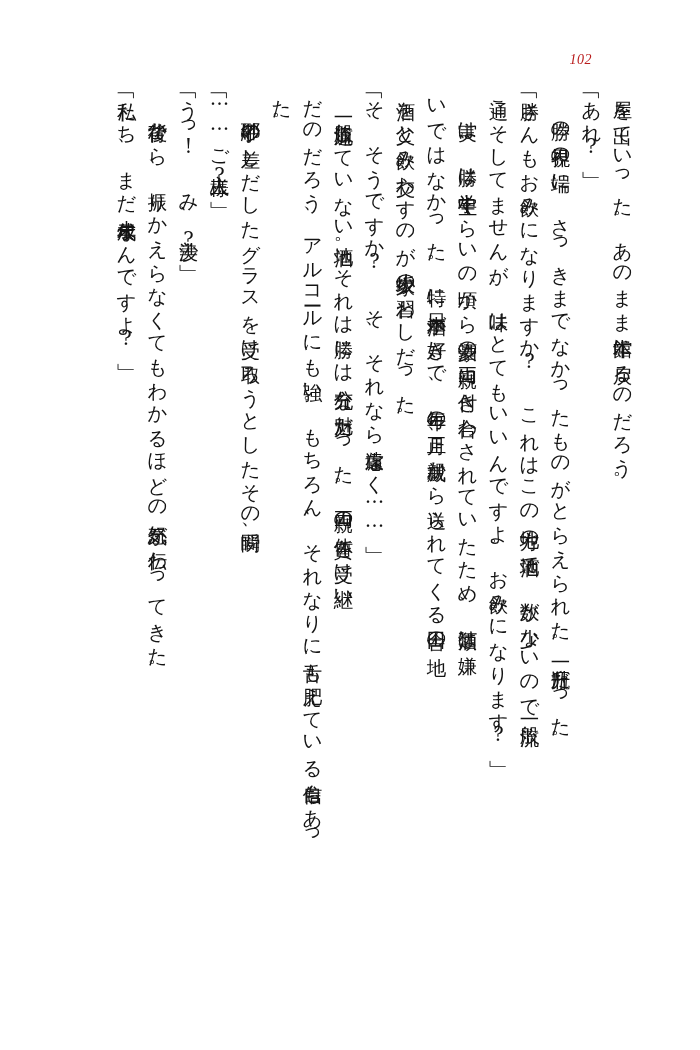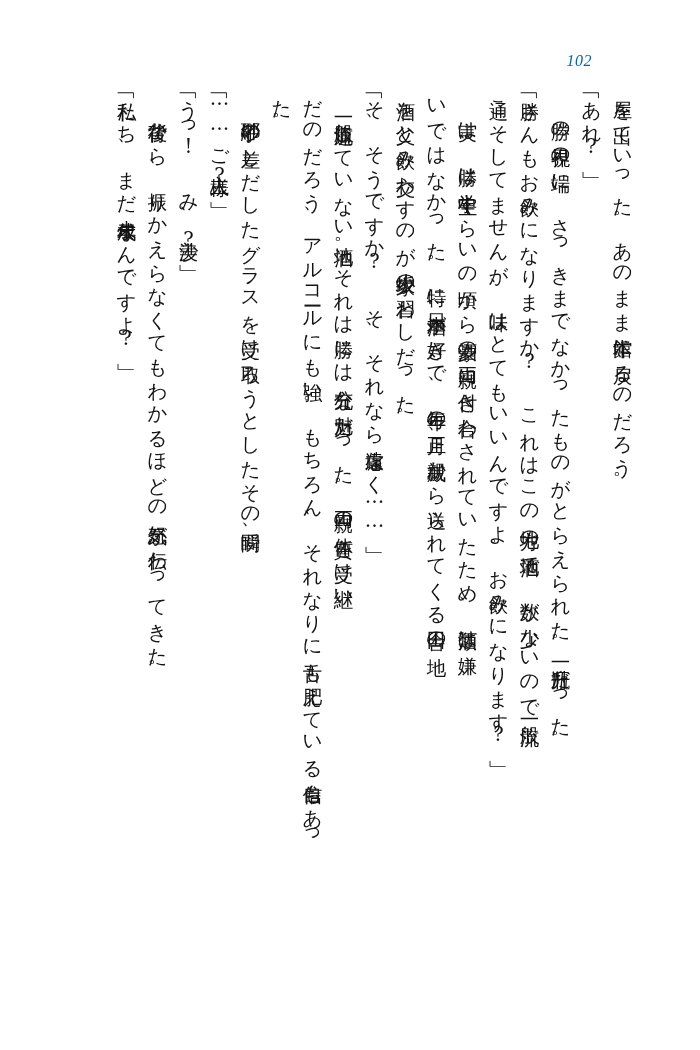--- a/index.html
+++ b/index.html
@@ -17,23 +17,23 @@
     height: 1050px;
     background: #ffffff;
     overflow: hidden;
     box-sizing: border-box;
   }
   .page-number {
     position: absolute;
     top: 52px;
     right: 108px;
     font-family: "Liberation Serif", "DejaVu Serif", serif;
-    font-size: 16px;
+    font-size: 14px;
     font-style: italic;
-    color: #0369a1;
+    color: #b91c1c;
     letter-spacing: 0.5px;
   }
   .text-block {
     position: absolute;
     top: 86px;
     right: 68px;
     left: 40px;
     bottom: 60px;
     display: flex;
     flex-direction: row-reverse;

